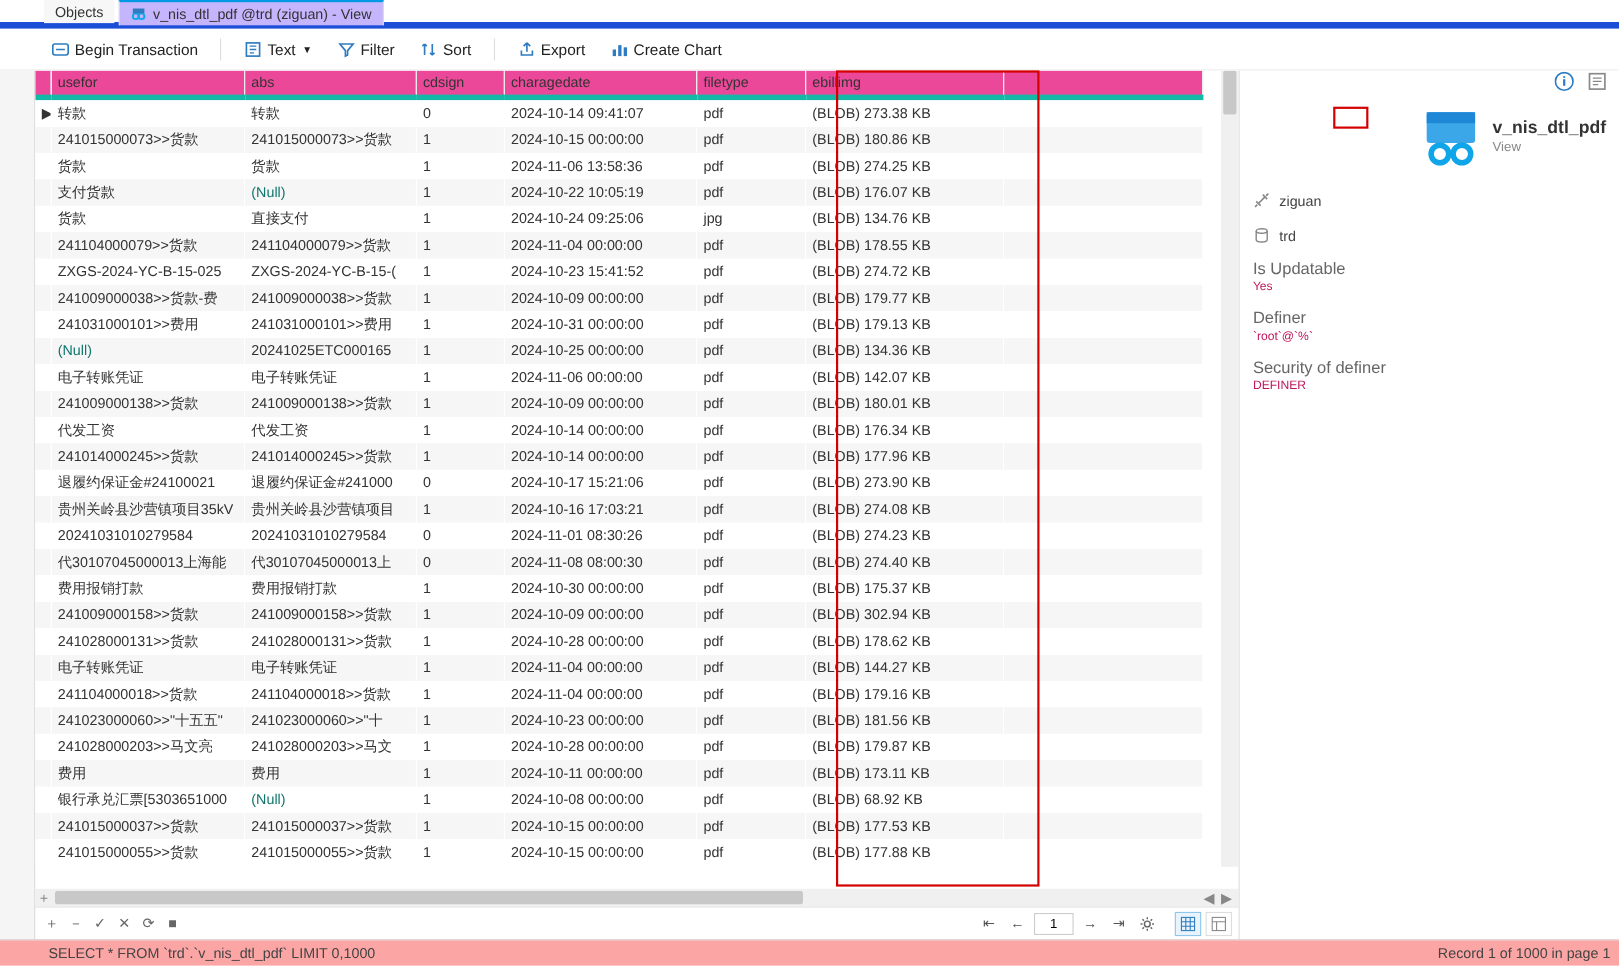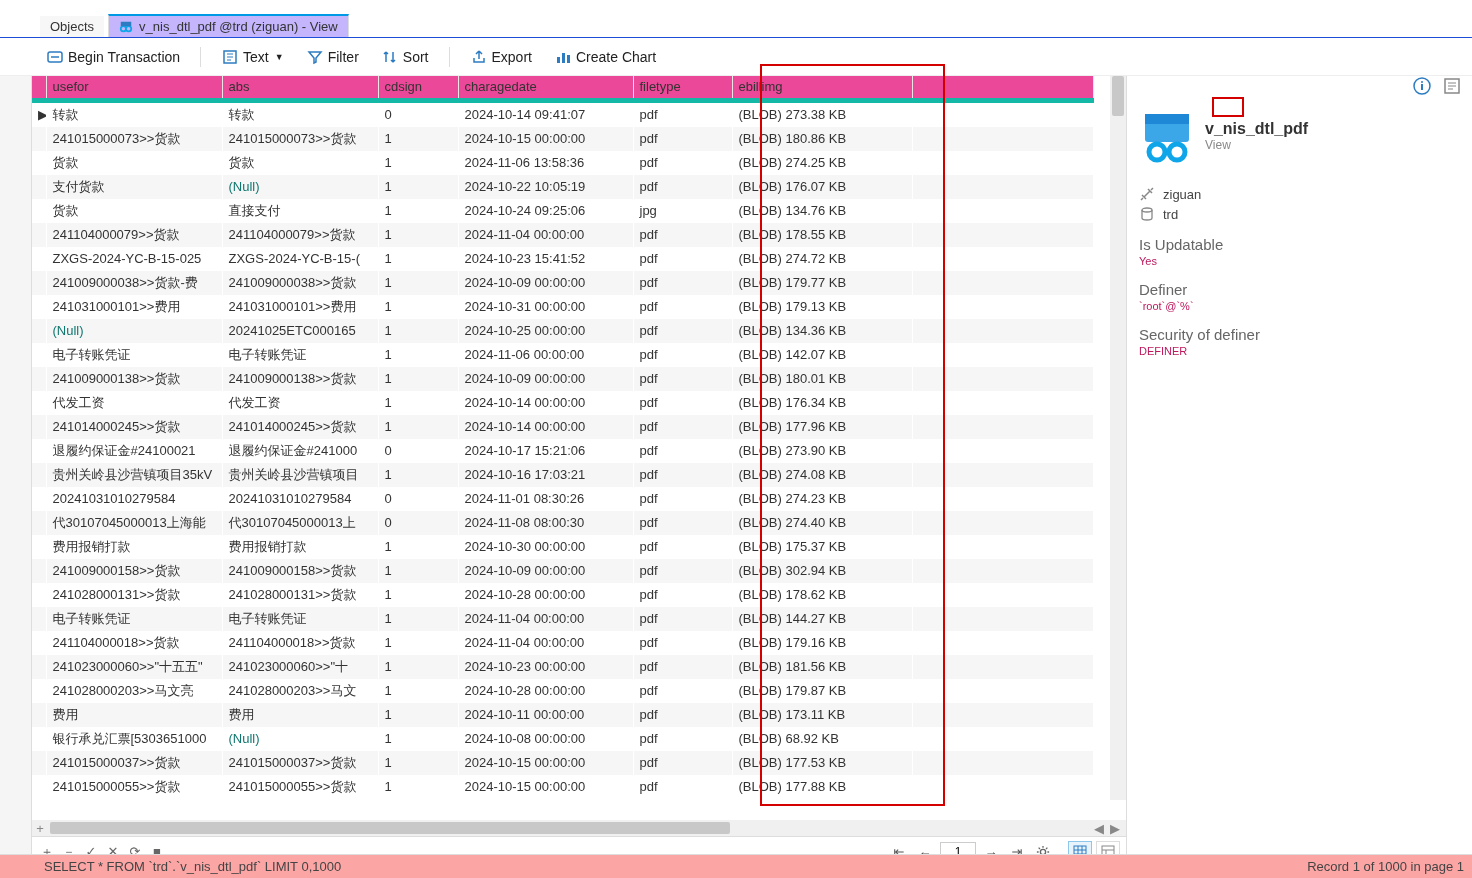--- a/index.html
+++ b/index.html
@@ -1,18 +1,18 @@
 <!DOCTYPE html>
 <html><head>
 <meta charset="utf-8">
 <style>
 * { box-sizing: border-box; margin: 0; padding: 0; }
 body { font-family: "Segoe UI", Arial, sans-serif; font-size: 13px; color: #333; background: #fff; overflow: hidden; width: 1472px; height: 878px; position: relative; }
 
-.topbar-tabs { height: 26px; display: flex; align-items: flex-end; border-bottom: 1px solid #1d4ed8; padding-left: 40px; gap: 4px; margin-top: 12px; }
+.topbar-tabs { height: 26px; display: flex; align-items: flex-start; border-bottom: 6px solid #1d4ed8; padding-left: 40px; gap: 4px; }
 .tab { display: flex; align-items: center; padding: 3px 10px; font-size: 13px; }
 .tab.inactive { background: #f7f7f7; }
 .tab.active { background: #c4b5fd; border-top: 2px solid #0099e5; border-left: 1px solid #ddd; border-right: 1px solid #ddd; }
 .tab .blue-icon { width: 14px; height: 14px; margin-right: 6px; display: inline-block; }
 .tab .blue-icon svg { width:14px; height:14px; }
 
 .toolbar { height: 38px; display: flex; align-items: center; padding: 0 10px 0 40px; gap: 10px; border-bottom: 1px solid #eee; }
 .tool-btn { display: flex; align-items: center; gap: 4px; padding: 4px 6px; font-size: 14px; color: #222; cursor: pointer; }
 .tool-btn .icon { width: 18px; height: 18px; display: inline-flex; align-items:center; justify-content:center; }
 .tool-sep { width: 1px; height: 20px; background: #ddd; margin: 0 4px; }
@@ -54,26 +54,26 @@
 .bc-nav input { width:36px; height:20px; text-align:center; border:1px solid #ccc; font-size:12px; }
 .bc-view { display:flex; gap:4px; margin-left:8px; }
 .bc-view .vbtn { width:24px; height:22px; border:1px solid #ddd; display:inline-flex; align-items:center; justify-content:center; cursor:pointer; }
 .bc-view .vbtn.active { background:#e8f3fc; border-color:#8fc6ec; }
 
 .sql-bar { height: 24px; display:flex; align-items:center; justify-content:space-between; padding:0 8px 0 44px; border-top:1px solid #ddd; color:#444; font-size:13px; position:absolute; bottom:0; left:0; right:0; background:#fca5a5; }
 
 .side-icons-top { position:absolute; top:0; right:10px; display:flex; gap:10px; }
 .side-icons-top .sic { width:20px; height:20px; display:inline-flex; align-items:center; justify-content:center; color:#2d7cc1; cursor:pointer; }
 
-.side-header { display:flex; align-items:center; gap:10px; margin-top:24px; }
+.side-header { display:flex; align-items:center; gap:10px; margin-top:24px;justify-content:flex-end; }
 .side-header .big-icon { width:56px; height:56px; display:inline-block; }
 .side-header .titles .t1 { font-size:16px; font-weight:600; color:#333; }
 .side-header .titles .t2 { font-size:12px; color:#888; }
 
-.side-meta { margin-top:18px; display:flex; flex-direction:column; gap:4px; }
+.side-meta { margin-top:18px; display:flex; flex-direction:column; gap:16px; }
 .side-meta .row { display:flex; align-items:center; gap:8px; color:#444; }
 .side-meta .ic { width:16px; height:16px; display:inline-flex; align-items:center; justify-content:center; }
 
 .side-sections { margin-top:10px; display:flex; flex-direction:column; gap:14px; }
 .side-sections .sec .label { color:#666; font-size:15px; }
 .side-sections .sec .val { color:#be185d; font-size:11px; margin-top:2px; }
 </style>
 </head>
 <body>
 

